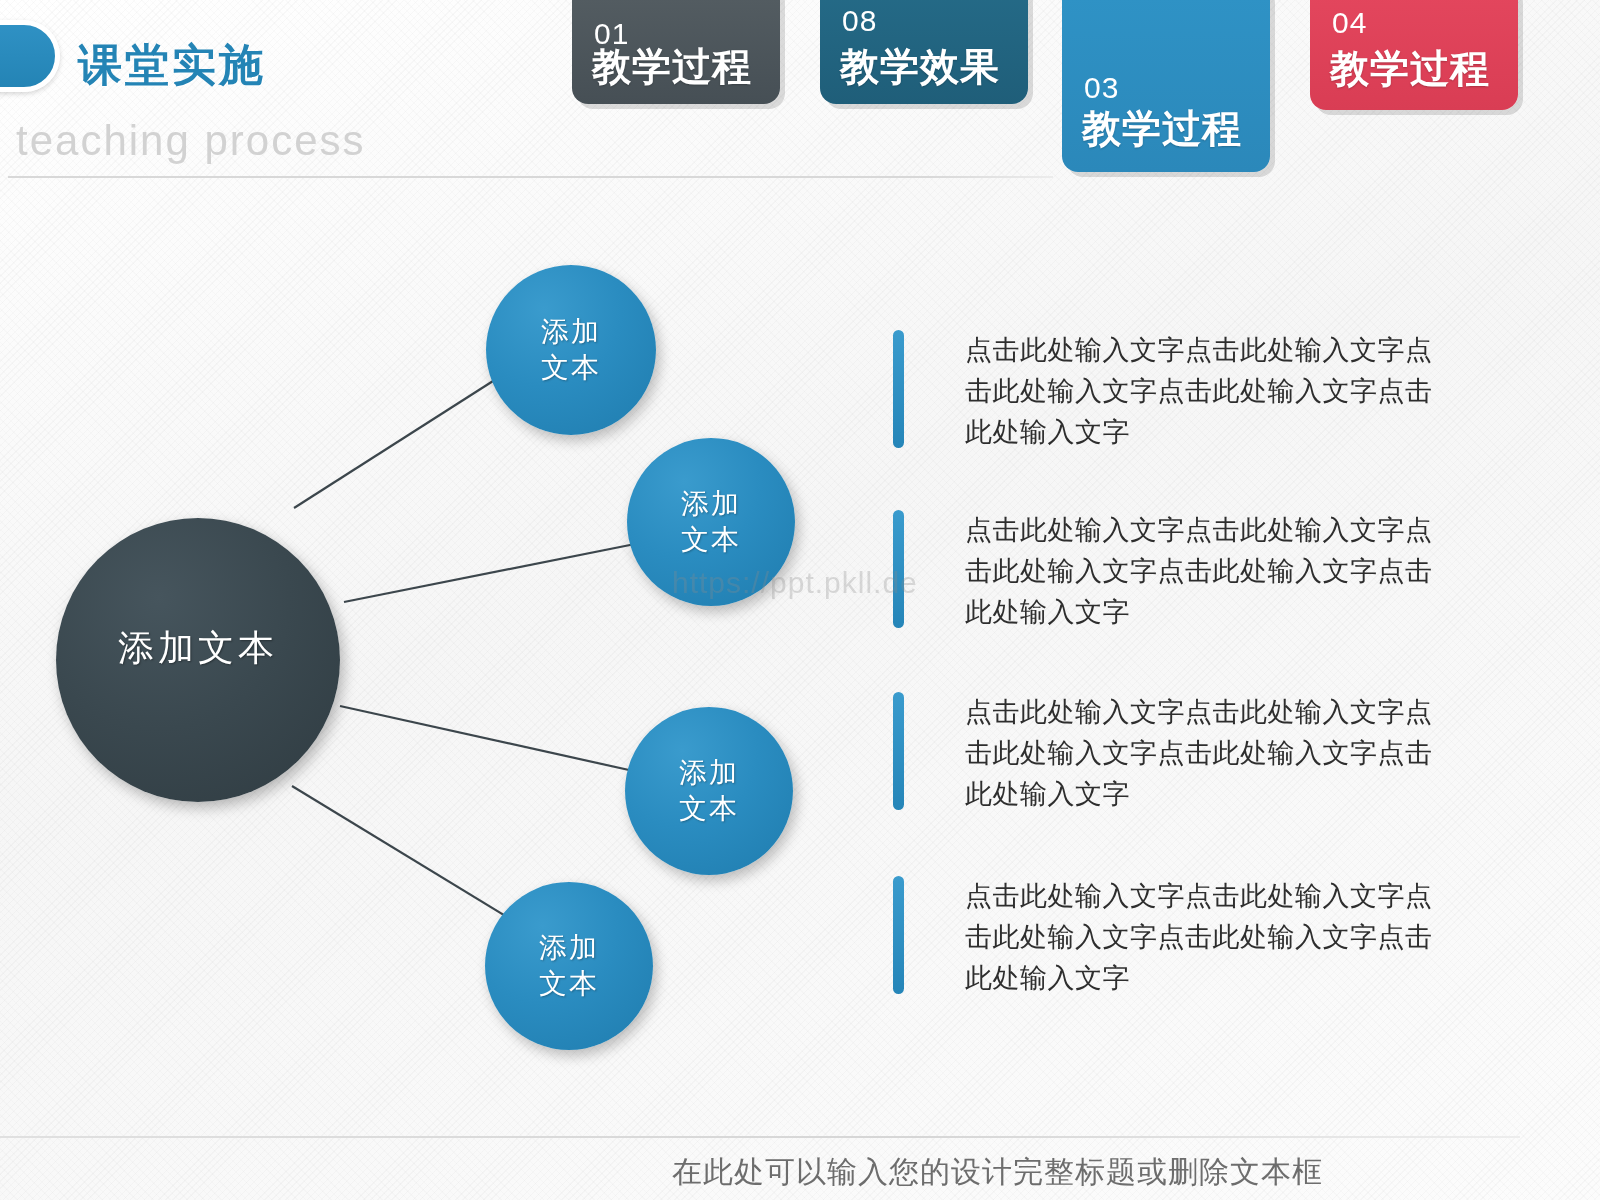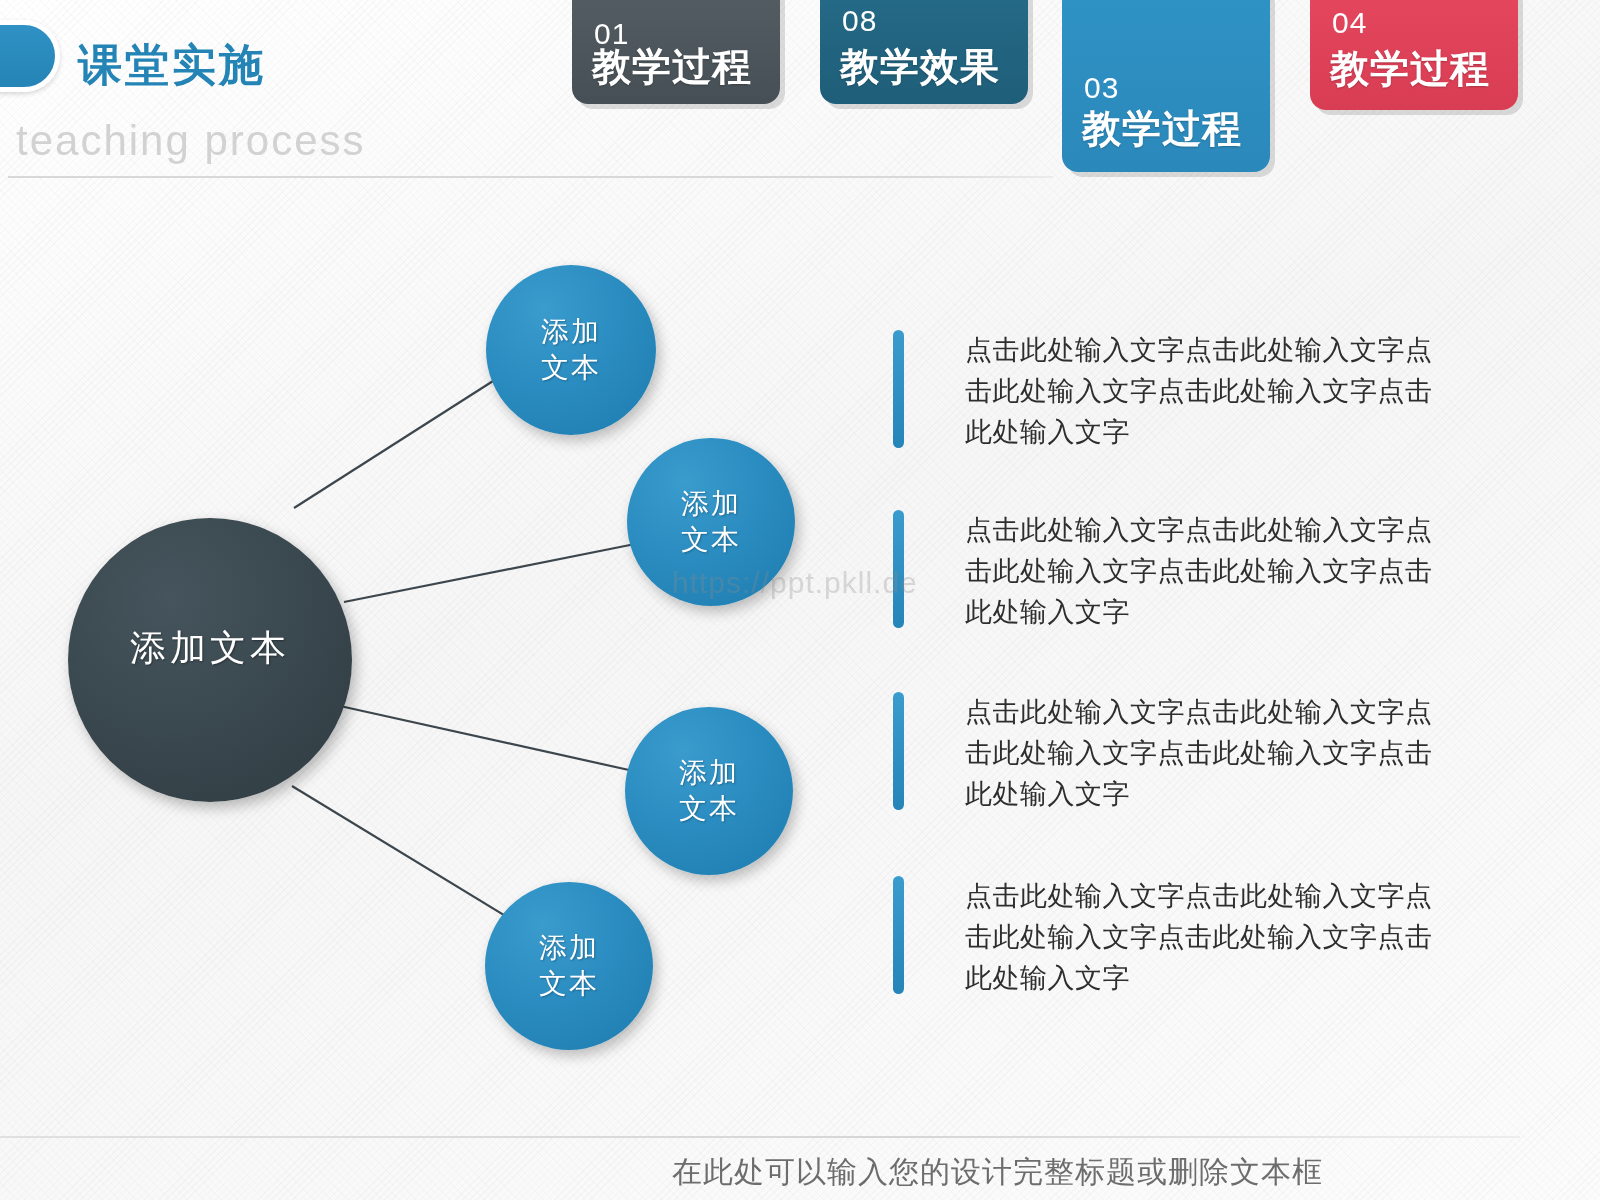--- a/index.html
+++ b/index.html
@@ -256,21 +256,21 @@
 
   <div id="diagram">
 
     <svg id="connectors" width="1600" height="1200">
       <line x1="294" y1="508" x2="504" y2="374" stroke="#3c464c" stroke-width="2.2"></line>
       <line x1="344" y1="602" x2="640" y2="543" stroke="#3c464c" stroke-width="2.2"></line>
       <line x1="340" y1="706" x2="638" y2="772" stroke="#3c464c" stroke-width="2.2"></line>
       <line x1="292" y1="786" x2="512" y2="920" stroke="#3c464c" stroke-width="2.2"></line>
     </svg>
 
-    <div class="hub" style="left:68px; top:518px; width:284px; height:284px;">
+    <div class="hub" style="left:56px; top:518px; width:284px; height:284px;">
       <div class="hub-title">添加文本</div>
     </div>
 
     <div class="node" style="left:486px; top:265px; width:170px; height:170px;">
       <div class="node-label"><span>添加</span><br><span>文本</span></div>
     </div>
 
     <div class="node" style="left:627px; top:438px; width:168px; height:168px;">
       <div class="node-label"><span>添加</span><br><span>文本</span></div>
     </div>

